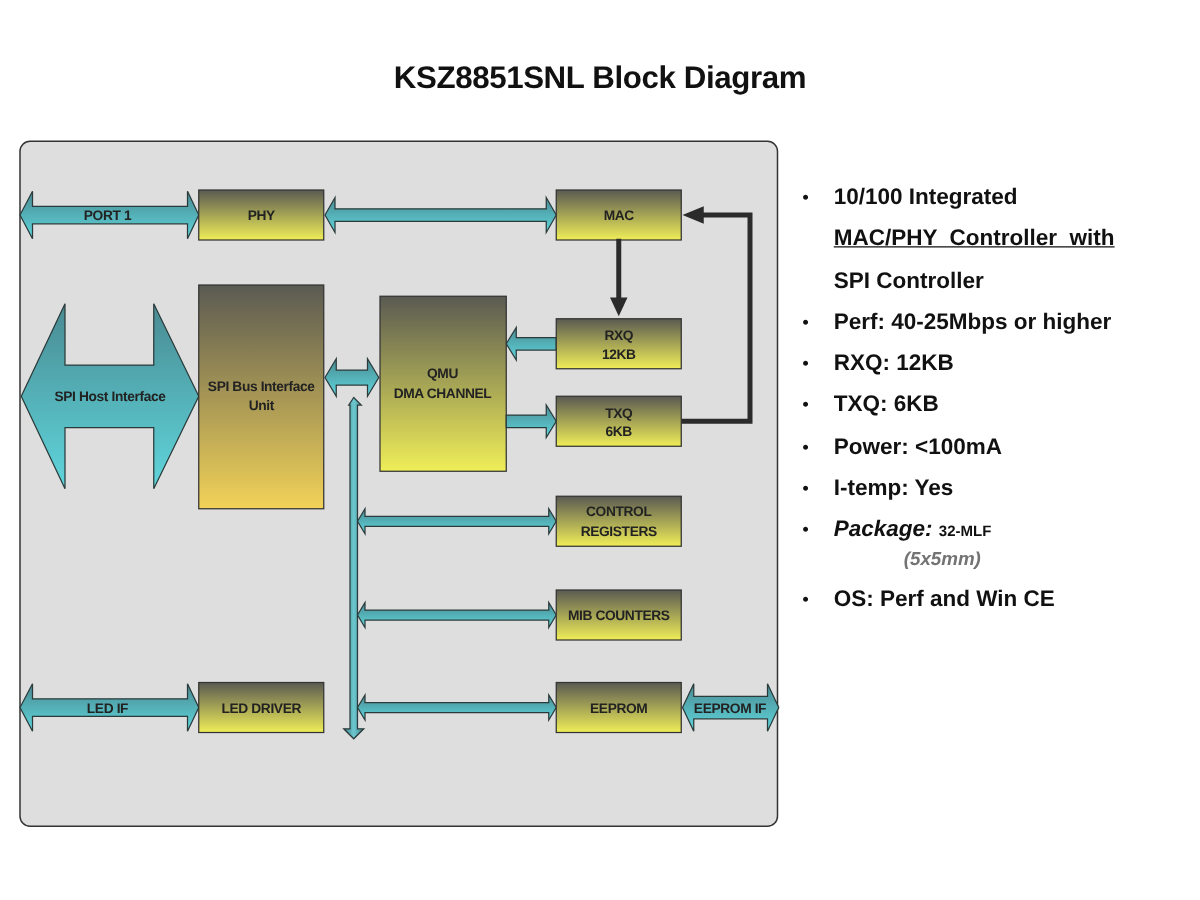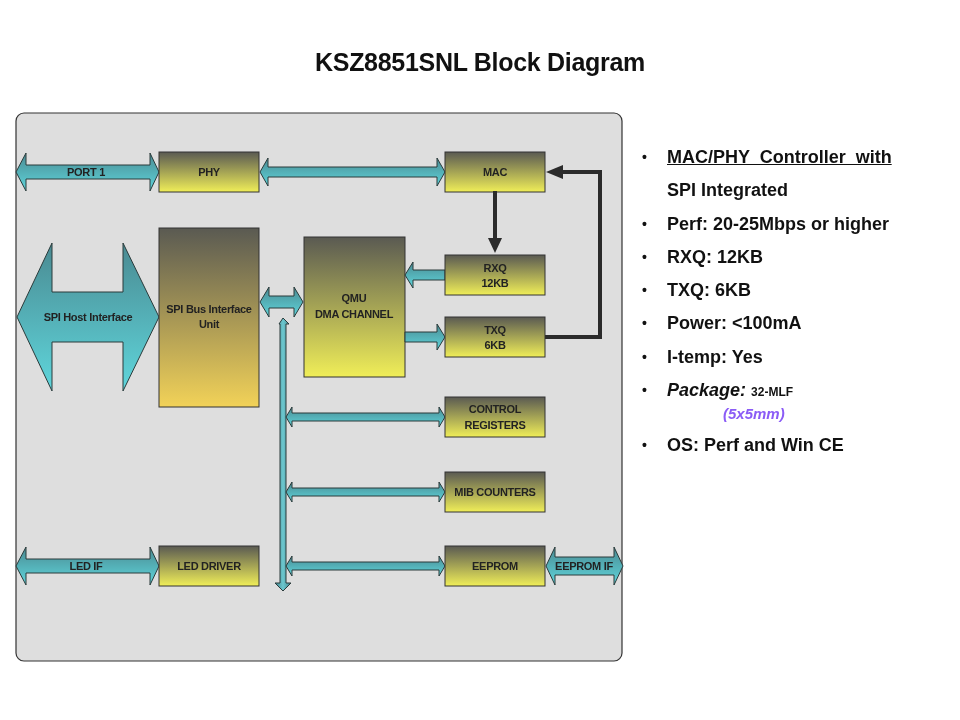--- a/index.html
+++ b/index.html
@@ -4,21 +4,21 @@
 <style>
   html, body { margin:0; padding:0; }
   body { width:960px; height:720px; background:#ffffff; position:relative; overflow:hidden; font-family:"Liberation Sans", sans-serif; }
   #title { position:absolute; left:0; top:48px; width:960px; text-align:center; font-size:25px; font-weight:bold; color:#111; letter-spacing:-0.3px; }
   #diagram { position:absolute; left:0; top:0; width:960px; height:720px; }
   .lbl { font-family:"Liberation Sans", sans-serif; font-weight:bold; fill:#222; font-size:11px; text-anchor:middle; letter-spacing:-0.3px; }
   #bullets { position:absolute; left:640px; top:141px; width:310px; font-size:18px; font-weight:bold; color:#111; }
   .bi { position:relative; padding-left:27px; line-height:33.3px; }
   .bi .dot { position:absolute; left:2px; top:0; font-size:14px; }
   .bi .cont { display:block; }
-  .sub { color:#8b5cf6; font-style:italic; font-size:15px; padding-left:83px; line-height:22px; margin-top:-6px; margin-bottom:4px; }
+  .sub { color:#737373; font-style:italic; font-size:15px; padding-left:83px; line-height:22px; margin-top:-6px; margin-bottom:4px; }
   .pkgval { font-size:12px; }
 </style>
 </head>
 <body>
 
 <div id="title">KSZ8851SNL Block Diagram</div>
 
 <svg id="diagram" xmlns="http://www.w3.org/2000/svg" width="960" height="720" viewBox="0 0 960 720">
   <defs>
     <linearGradient id="gBlock" x1="0" y1="0" x2="0" y2="1">
@@ -139,26 +139,27 @@
 
   <g>
     <rect x="159" y="546" width="100" height="40" fill="url(#gBlock)" stroke="#333" stroke-width="1"></rect>
     <text class="lbl" x="209" y="570">LED DRIVER</text>
   </g>
 </svg>
 
 <div id="bullets">
   <div class="bi">
     <span class="dot">•</span>
+    <span class="cont">10/100 Integrated</span>
     <span class="cont" style="white-space:pre;text-decoration:underline;">MAC/PHY  Controller  with</span>
-    <span class="cont">SPI Integrated</span>
+    <span class="cont">SPI Controller</span>
   </div>
   <div class="bi">
     <span class="dot">•</span>
-    <span class="cont">Perf: 20-25Mbps or higher</span>
+    <span class="cont">Perf: 40-25Mbps or higher</span>
   </div>
   <div class="bi">
     <span class="dot">•</span>
     <span class="cont">RXQ: 12KB</span>
   </div>
   <div class="bi">
     <span class="dot">•</span>
     <span class="cont">TXQ: 6KB</span>
   </div>
   <div class="bi">

